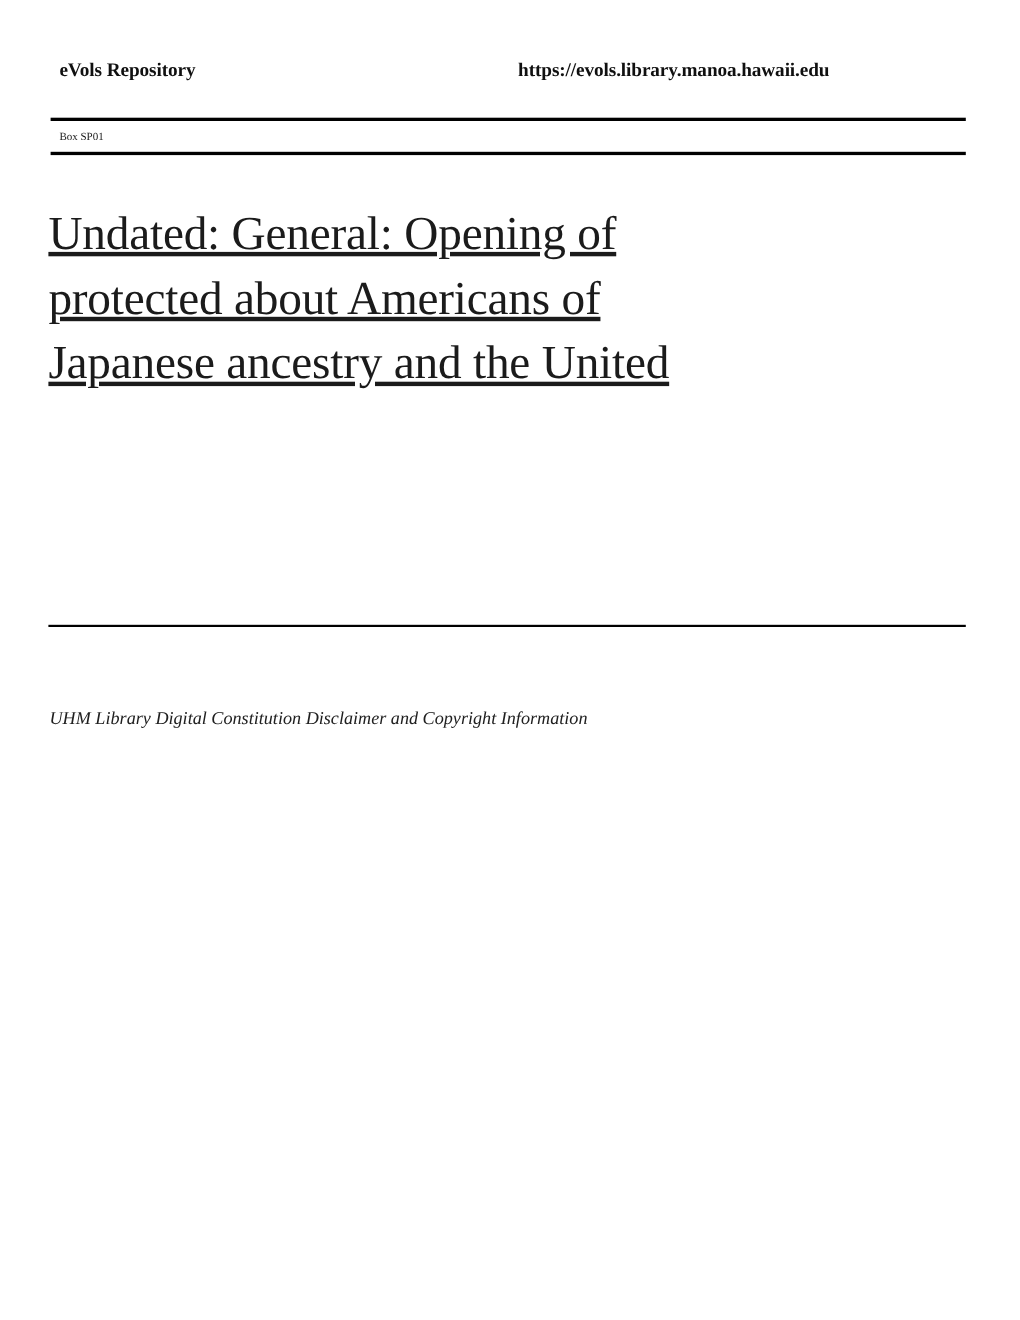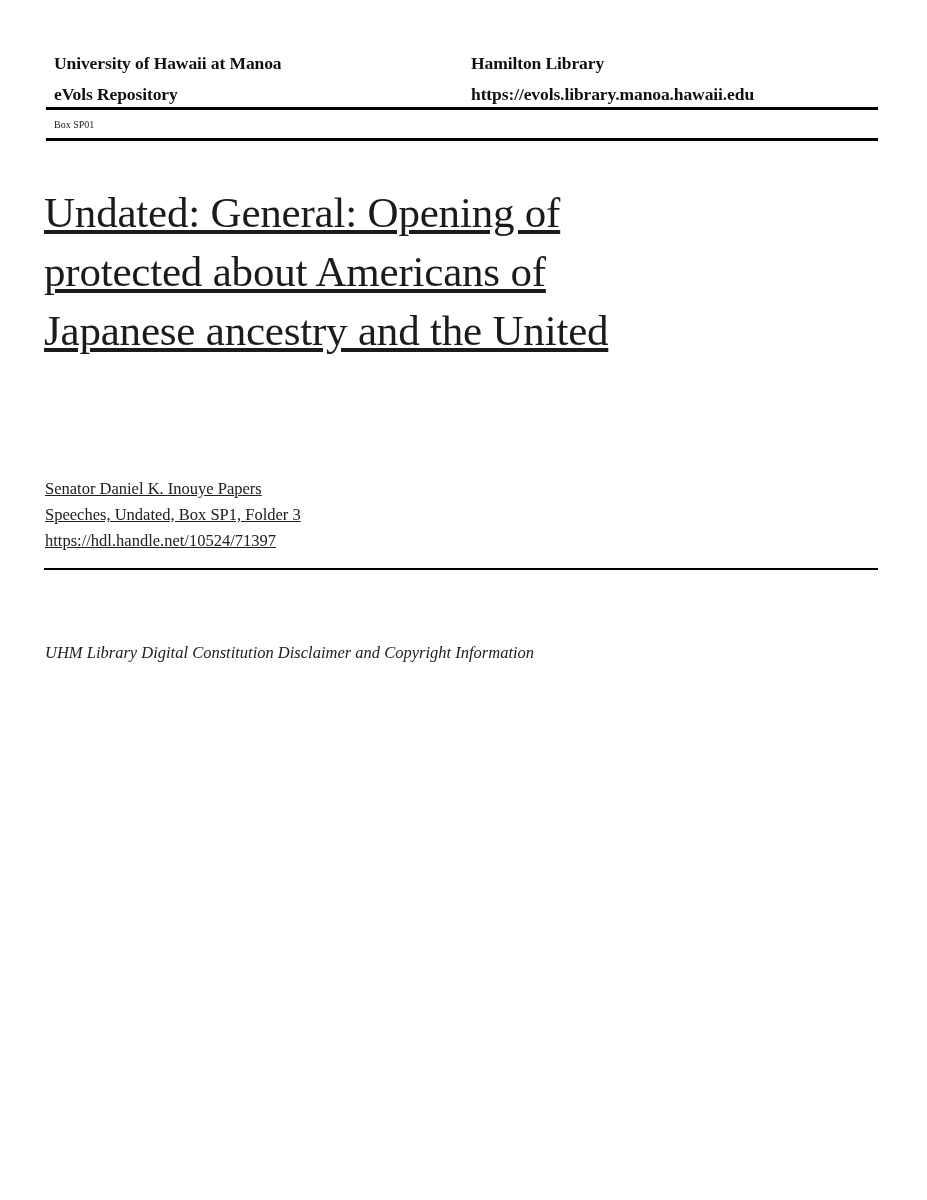--- a/index.html
+++ b/index.html
@@ -95,47 +95,38 @@
   }
   .line { display: block; text-decoration: underline; }
 </style>
 </head>
 <body>
 
 <div class="page">
 
   <div class="hdr-block">
     <div class="hdr-row">
-      <div class="hdr-cell-left">University of Hawaii at Manoa</div>
-      <div class="hdr-cell-right">Hamilton Library</div>
-    </div>
-    <div class="hdr-row">
       <div class="hdr-cell-left">eVols Repository</div>
       <div class="hdr-cell-right">https://evols.library.manoa.hawaii.edu</div>
     </div>
   </div>
 
   <div class="rule rule-1"></div>
 
   <div class="box-row">
     <div class="hdr-cell-left">Box SP01</div>
   </div>
 
   <div class="rule rule-2"></div>
 
   <h1 class="doc-title">
     <span class="line">Undated: General: Opening of</span>
     <span class="line">protected about Americans of</span>
     <span class="line">Japanese ancestry and the United</span>
   </h1>
 
-  <div class="citation">
-    <span class="line">Senator Daniel K. Inouye Papers</span>
-    <span class="line">Speeches, Undated, Box SP1, Folder 3</span>
-    <span class="line">https://hdl.handle.net/10524/71397</span>
-  </div>
 
   <div class="rule rule-3"></div>
 
 
   <p class="disclaimer-line">UHM Library Digital Constitution Disclaimer and Copyright Information</p>
 
 </div>
 
 </body></html>

